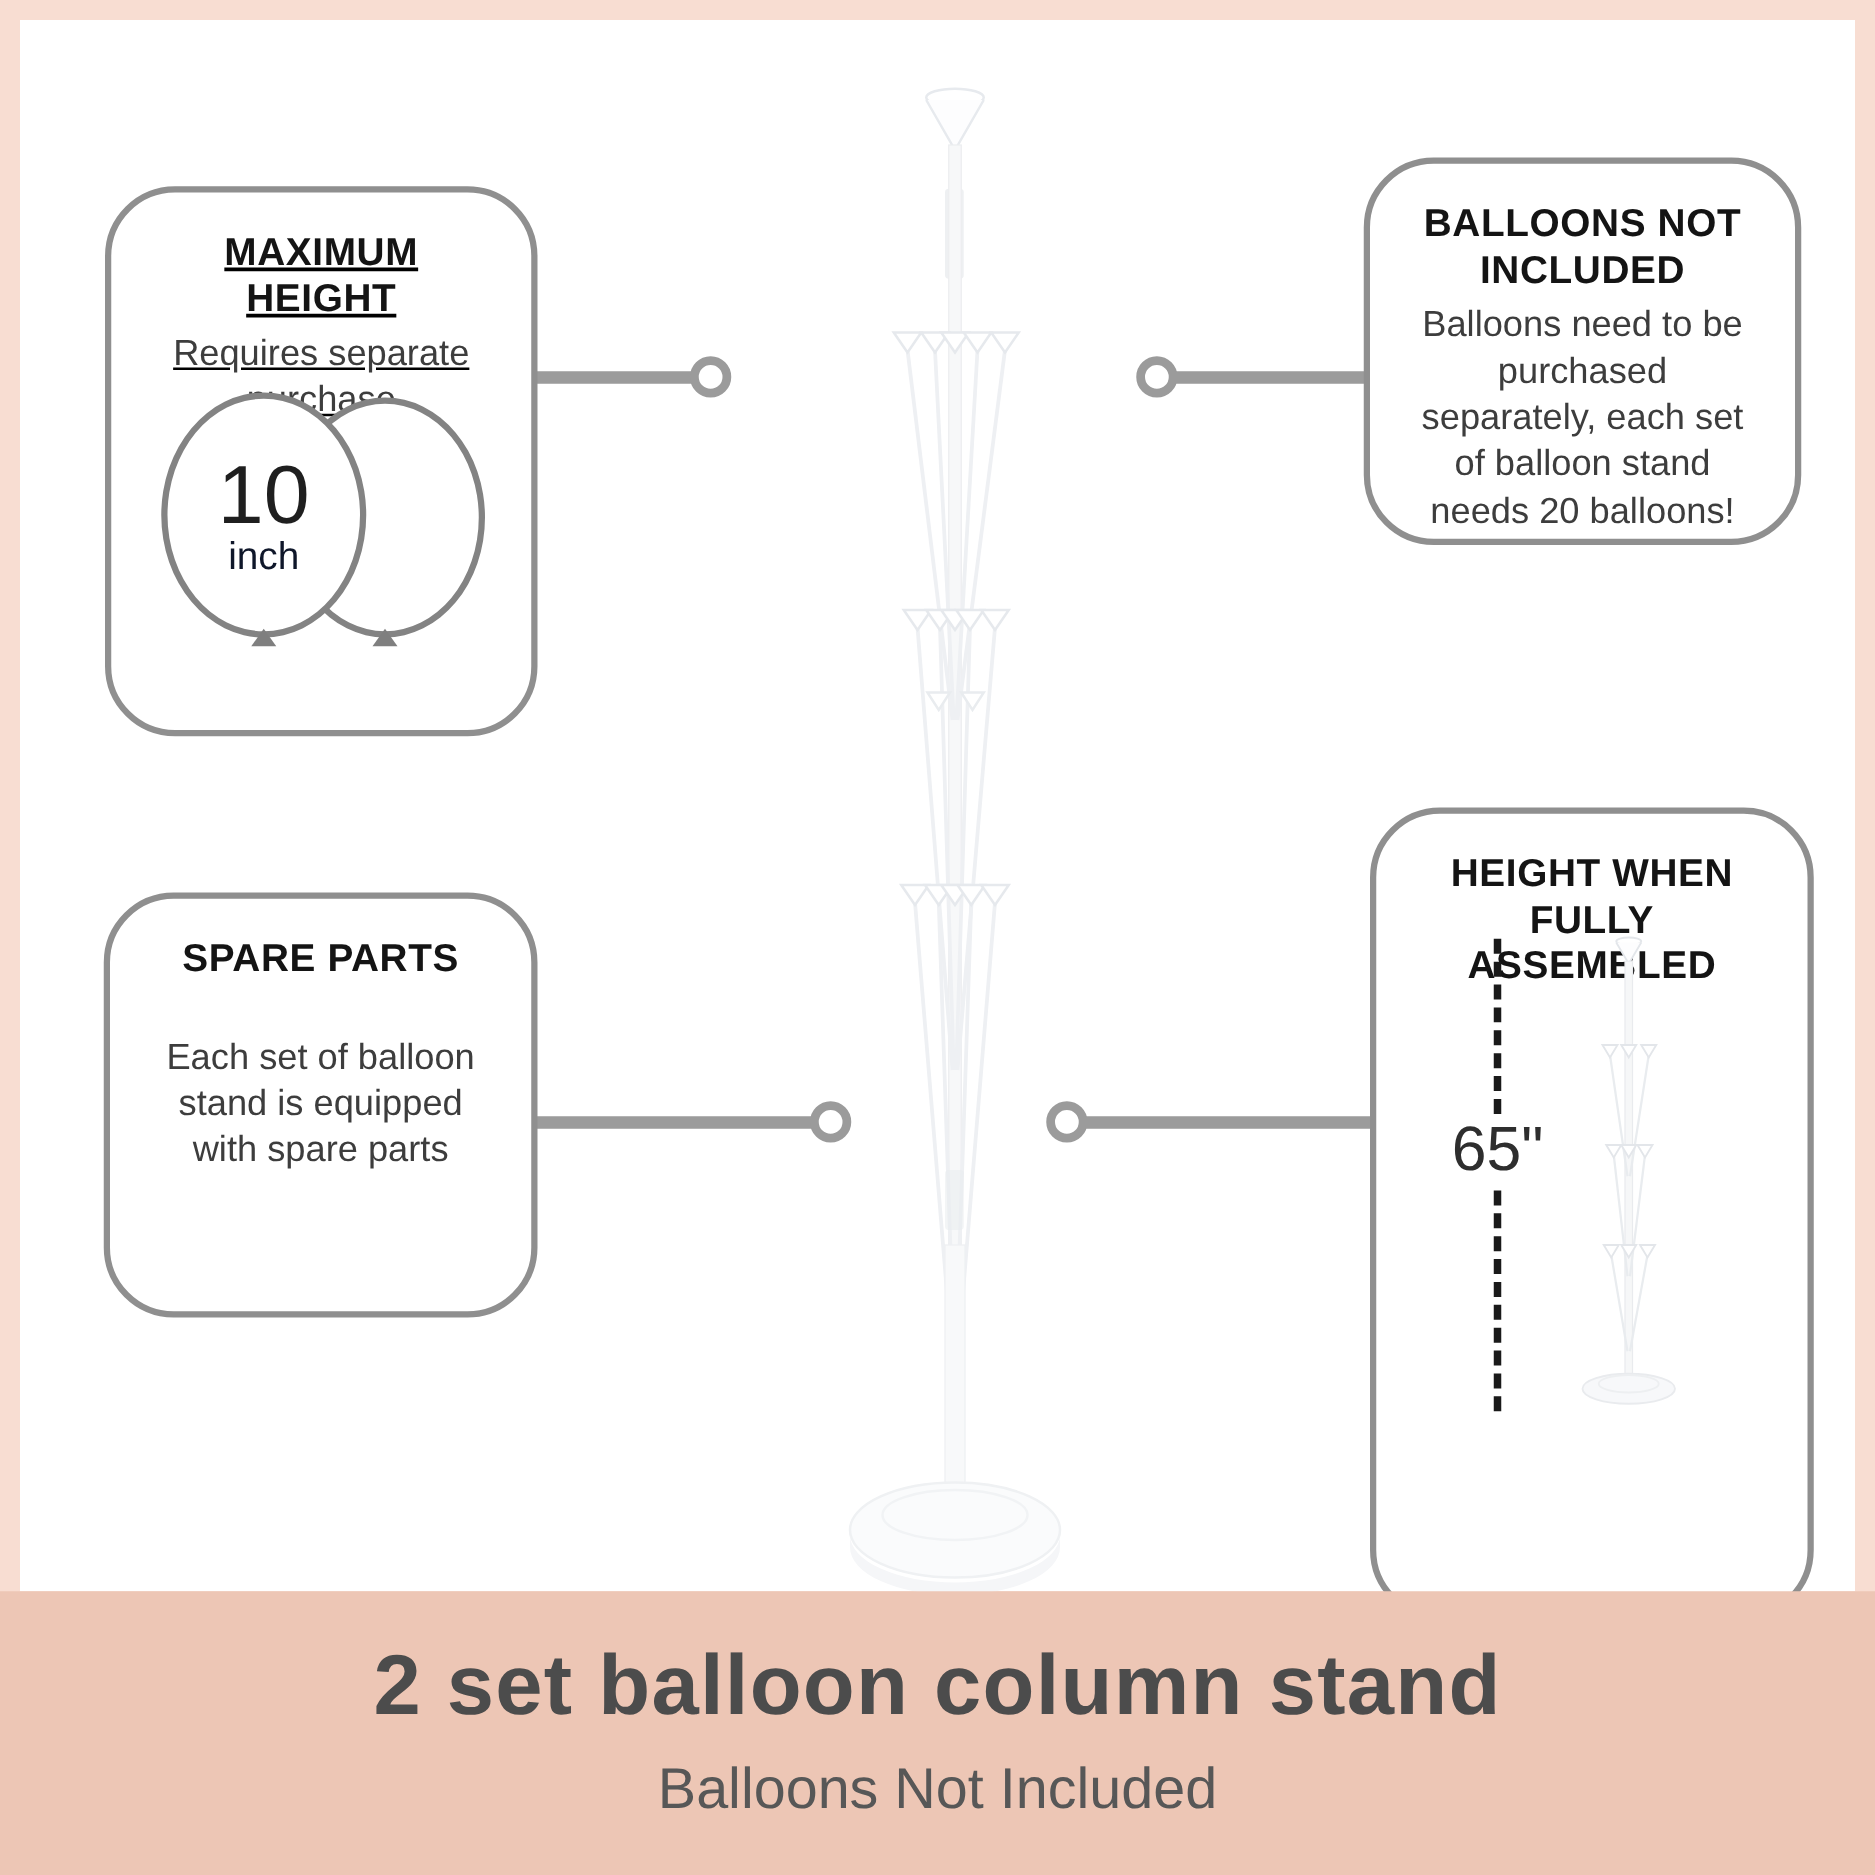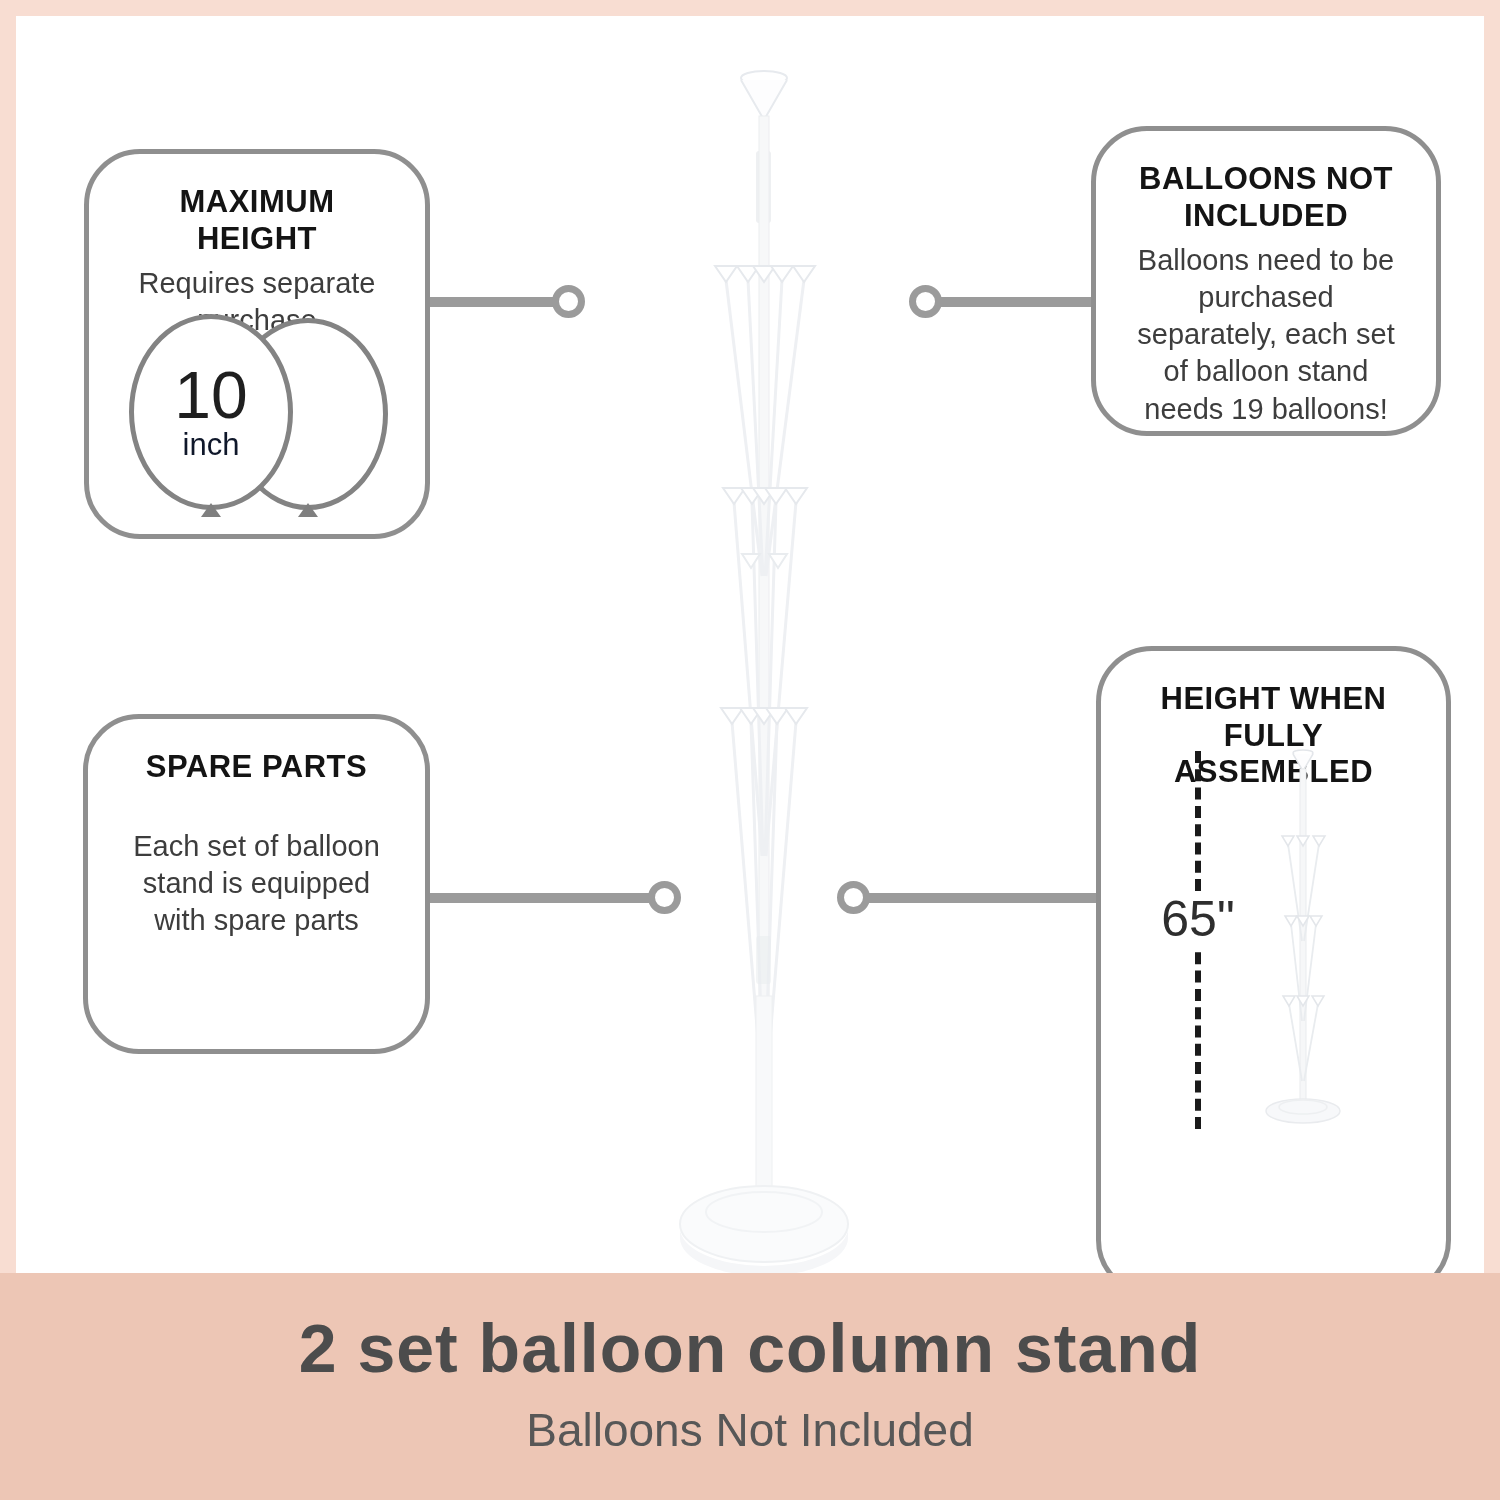--- a/index.html
+++ b/index.html
@@ -17,21 +17,21 @@
     background: #ffffff;
   }
   
   .box {
     position: absolute;
     background: #ffffff;
     border: 5px solid #8f8f8f;
     border-radius: 56px;
     text-align: center;
   }
-  .box-tl { left: 68px;  top: 133px; width: 346px; height: 390px; }
+  .box-tl { left: 68px;  top: 133px; width: 346px; height: 440px; text-decoration: underline; }
   .box-tr { left: 1075px; top: 110px; width: 350px; height: 310px; }
   .box-bl { left: 67px;  top: 698px; width: 347px; height: 340px; }
   .box-br { left: 1080px; top: 630px; width: 355px; height: 650px; }
   .box-heading {
     font-weight: bold;
     font-size: 31px;
     line-height: 1.18;
     color: #141414;
     letter-spacing: 0.5px;
     margin-top: 30px;
@@ -218,21 +218,21 @@
     </div>
     <div class="balloon balloon-left">
       <div class="size-num">10</div>
       <div class="size-unit">inch</div>
       <div class="knot"></div>
     </div>
   </div>
 
   <div class="box box-tr">
     <div class="box-heading">BALLOONS NOT INCLUDED</div>
-    <div class="box-body">Balloons need to be purchased separately, each set of balloon stand needs 19 balloons!</div>
+    <div class="box-body">Balloons need to be purchased separately, each set of balloon stand needs 20 balloons!</div>
   </div>
 
   <div class="box box-bl">
     <div class="box-heading">SPARE PARTS</div>
     <div class="box-body">Each set of balloon stand is equipped with spare parts</div>
   </div>
 
   <div class="box box-br">
     <div class="box-heading">HEIGHT WHEN FULLY ASSEMBLED</div>
   </div>

